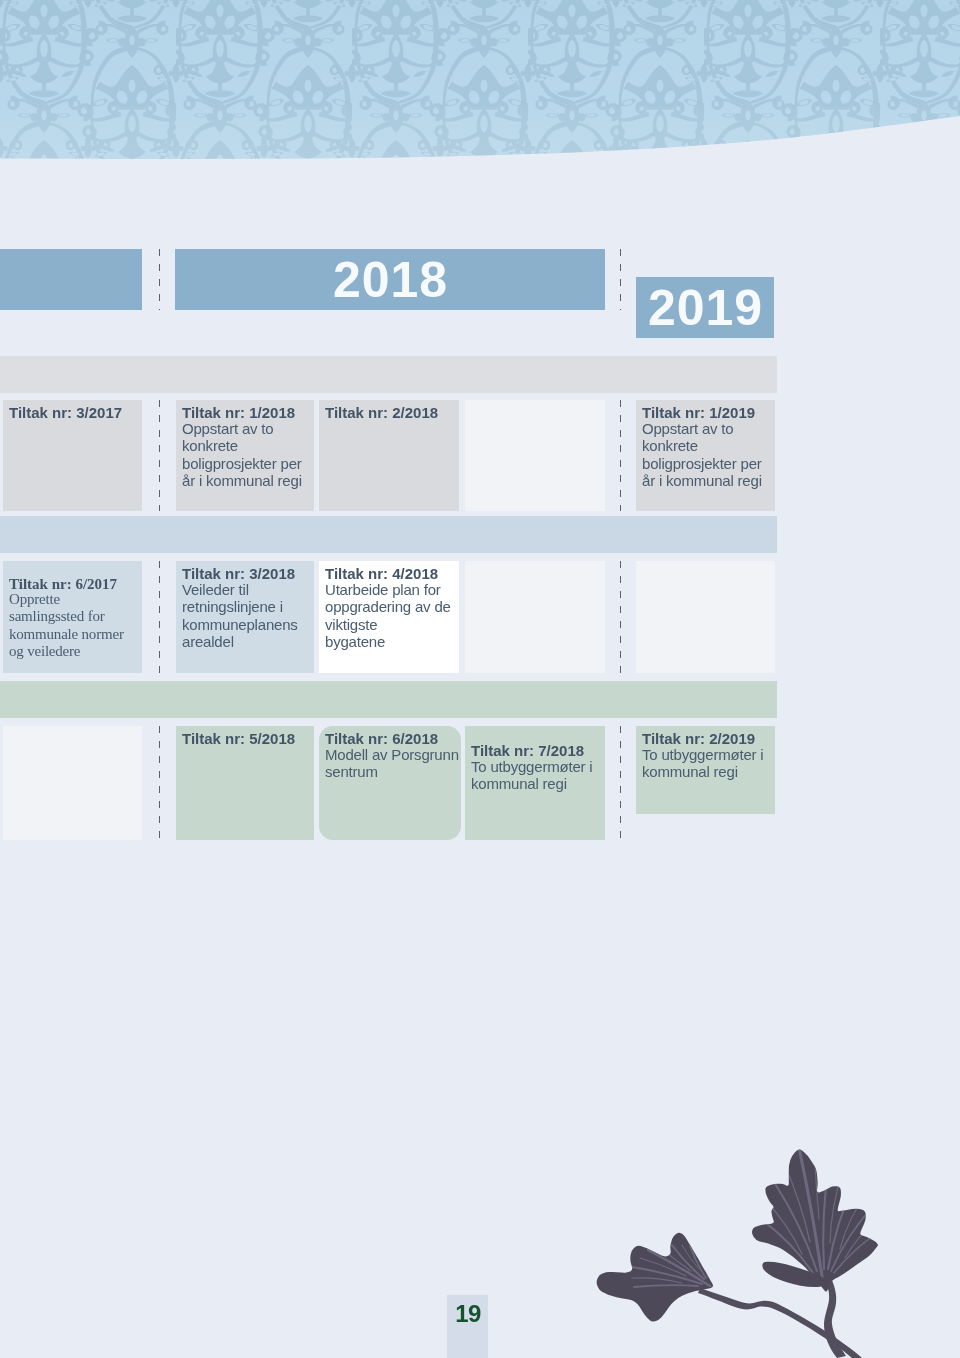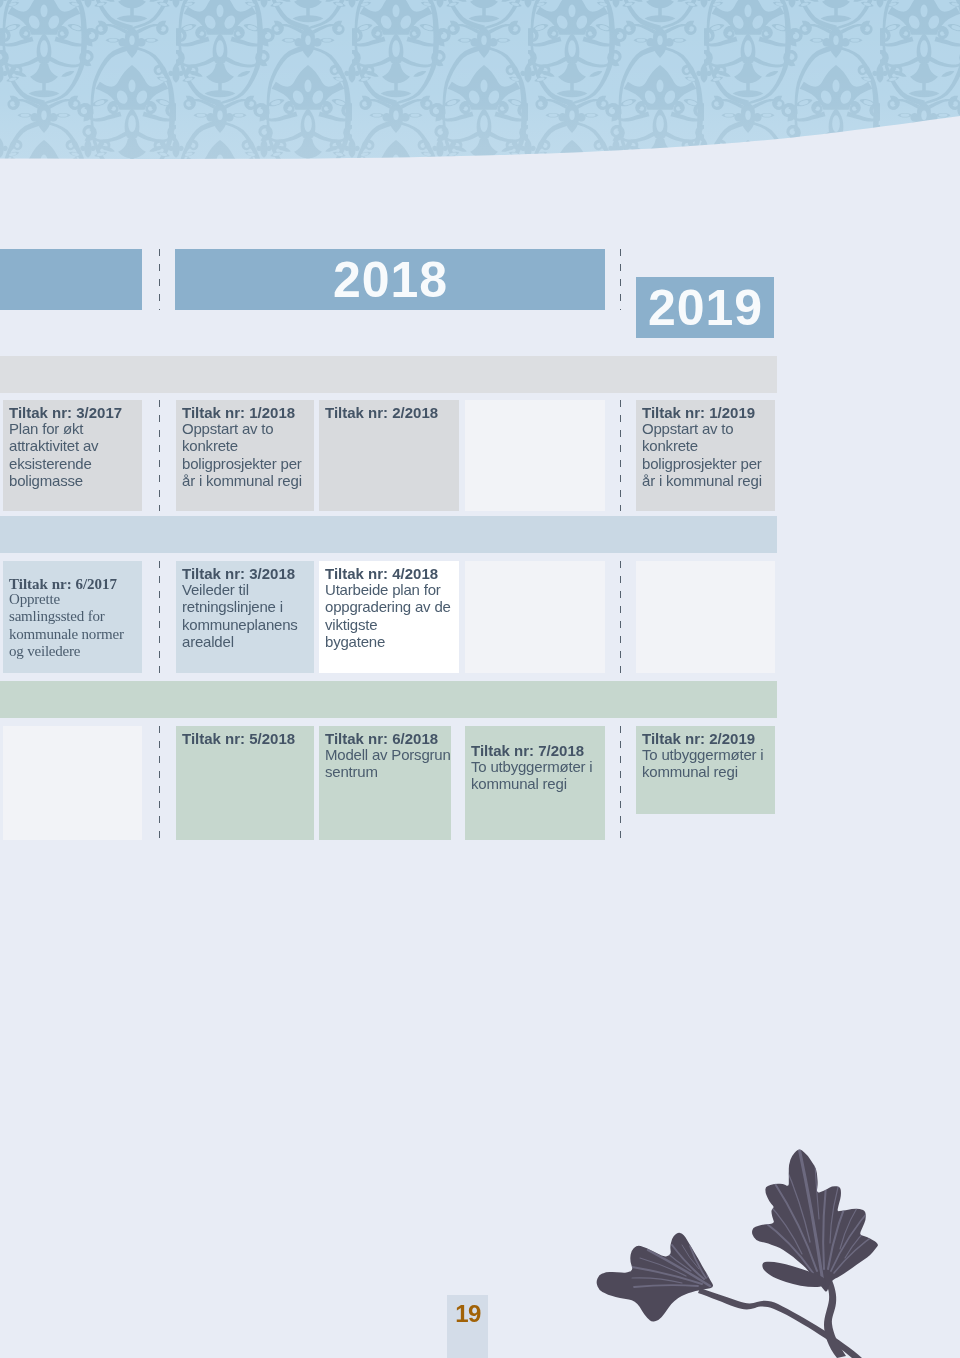--- a/index.html
+++ b/index.html
@@ -24,21 +24,21 @@
   .cell{position:absolute;overflow:hidden;}
     .cell .num{font-size:15px;font-weight:700;color:#445466;display:block;
      line-height:14px;letter-spacing:0px;}
   .cell .txt{font-size:15px;color:#4a5c6e;display:block;line-height:17.4px;letter-spacing:-0.2px;white-space:nowrap;}
   .cell .ln{display:block;}
 
   
   #pagenum{position:absolute;left:447px;top:1295px;width:41px;height:63px;
      background:#d3dce8;}
   #pagenum b{position:absolute;left:1px;right:0;top:7px;text-align:center;
-     font-size:24px;font-weight:700;color:#a16207;letter-spacing:-0.6px;
+     font-size:24px;font-weight:700;color:#14532d;letter-spacing:-0.6px;
      font-family:"Liberation Sans",sans-serif;line-height:24px;}
 
   #leaf{position:absolute;left:560px;top:1120px;width:400px;height:238px;}
 </style>
 </head>
 <body>
 
 <div class="page">
 
   <svg id="headerArt" viewBox="0 0 960 170" preserveAspectRatio="none">
@@ -467,26 +467,20 @@
       </div>
       <div class="vdash" style="left: 159px; top: 249px; height: 61px;"></div>
       <div class="vdash" style="left: 620px; top: 249px; height: 61px;"></div>
     </div>
 
   <div id="rows">
       <div class="band" style="top: 356px; width: 777px; background: rgb(220, 222, 225);"></div>
       <div class="cell" style="left: 3px; width: 139px; top: 400px; height: 111px; background: rgb(216, 218, 221);">
         <div style="padding: 6px 0px 0px 6px;">
           <span class="num">Tiltak nr: 3/2017</span>
-          <span class="txt">
-            <span class="ln">Plan for økt</span>
-            <span class="ln">attraktivitet av</span>
-            <span class="ln">eksisterende</span>
-            <span class="ln">boligmasse</span>
-          </span>
         </div>
       </div>
       <div class="cell" style="left: 176px; width: 138px; top: 400px; height: 111px; background: rgb(216, 218, 221);">
         <div style="padding: 6px 0px 0px 6px;">
           <span class="num">Tiltak nr: 1/2018</span>
           <span class="txt">
             <span class="ln">Oppstart av to</span>
             <span class="ln">konkrete</span>
             <span class="ln">boligprosjekter per</span>
             <span class="ln">år i kommunal regi</span>
@@ -550,21 +544,21 @@
       <div class="cell" style="left: 636px; width: 139px; top: 561px; height: 112px; background: rgb(242, 243, 247);"></div>
       <div class="vdash" style="left: 159px; top: 561px; height: 112px;"></div>
       <div class="vdash" style="left: 620px; top: 561px; height: 112px;"></div>
       <div class="band" style="top: 681px; width: 777px; background: rgb(198, 215, 206);"></div>
       <div class="cell" style="left: 3px; width: 139px; top: 726px; height: 114px; background: rgb(242, 243, 247);"></div>
       <div class="cell" style="left: 176px; width: 138px; top: 726px; height: 114px; background: rgb(198, 215, 206);">
         <div style="padding: 6px 0px 0px 6px;">
           <span class="num">Tiltak nr: 5/2018</span>
         </div>
       </div>
-      <div class="cell" style="left: 319px; width: 132px; top: 726px; height: 114px; background: rgb(198, 215, 206);">
+      <div class="cell" style="left: 319px; width: 142px; top: 726px; height: 114px; background: rgb(198, 215, 206); border-radius: 14px;">
         <div style="padding: 6px 0px 0px 6px;">
           <span class="num">Tiltak nr: 6/2018</span>
           <span class="txt">
             <span class="ln">Modell av Porsgrunn</span>
             <span class="ln">sentrum</span>
           </span>
         </div>
       </div>
       <div class="cell" style="left: 465px; width: 140px; top: 726px; height: 114px; background: rgb(198, 215, 206);">
         <div style="padding: 18px 0px 0px 6px;">

